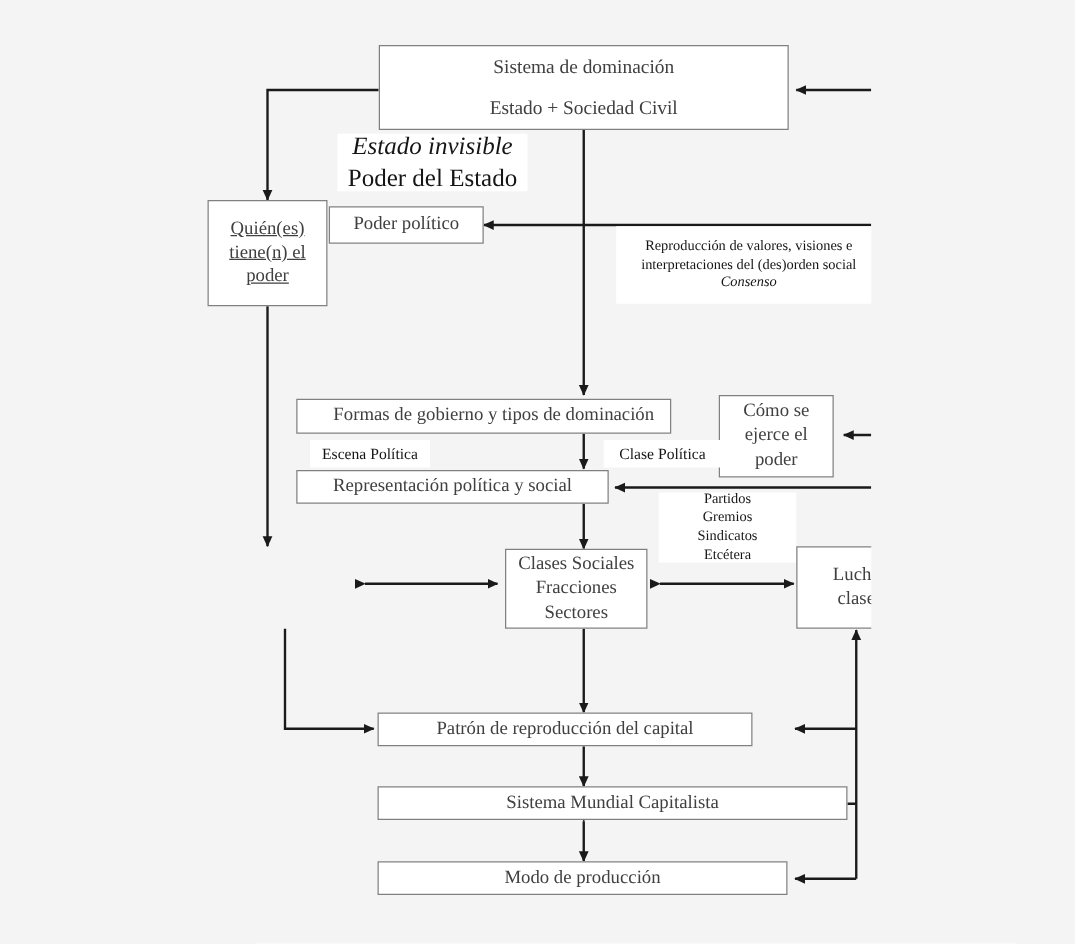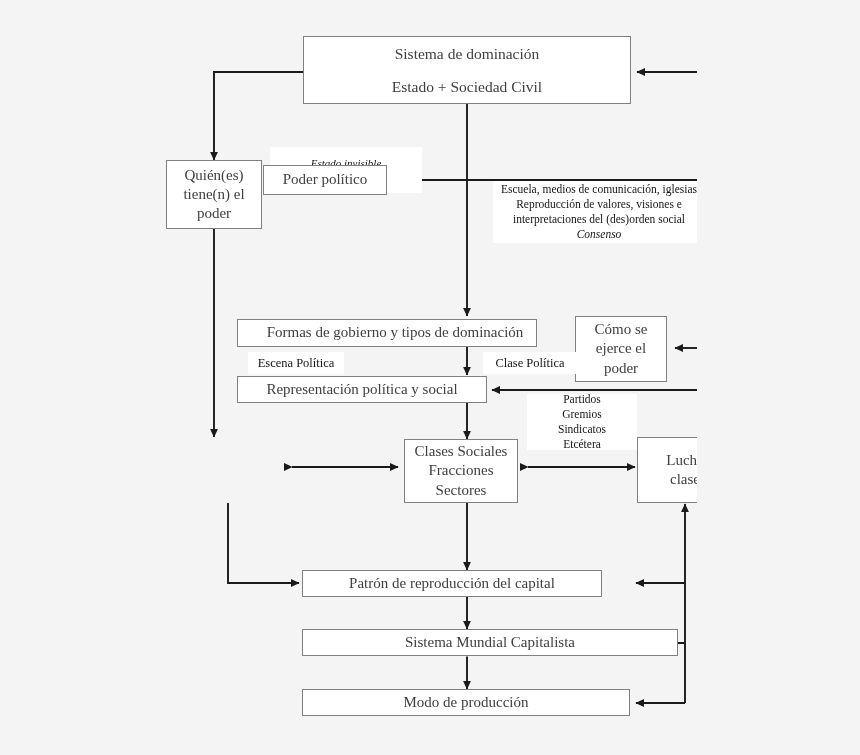--- a/index.html
+++ b/index.html
@@ -57,21 +57,21 @@
     align-items: center;
     justify-content: center;
     text-align: center;
     color: #151515;
     line-height: 1.3;
   }
   .label-panel .ln { display: block; white-space: nowrap; }
   .italic { font-style: italic; }
   .f18 { font-size: 15.5px; }
   .f16 { font-size: 15px; }
-  .f15 { font-size: 11px; margin-top: 40px; }
+  .f15 { font-size: 20px; }
   .f13 { font-size: 12.5px; }
   .f12 { font-size: 11.5px; }
 </style>
 </head>
 <body>
 
 <div id="canvas">
  <div id="diagram">
 
   <svg class="wires" viewBox="0 0 697 755" width="697" height="755">
@@ -125,33 +125,32 @@
   <div class="box f18" style="left:303px; top:36px; width:328px; height:68px;">
     <span class="ln">Sistema de dominación</span>
     <span class="ln" style="margin-top:13px;">Estado + Sociedad Civil</span>
   </div>
 
   <div class="label-panel f15" style="left:270px; top:107px; width:152px; height:46px;">
     <span class="ln italic">Estado invisible</span>
     <span class="ln">Poder del Estado</span>
   </div>
 
-  <div class="box f16" style="left:166px; top:160px; width:96px; height:69px;">
+  <div class="box f16" style="left:166px; top:160px; width:96px; height:85px;text-decoration:underline;">
     <span class="ln">Quién(es)</span>
     <span class="ln">tiene(n) el</span>
     <span class="ln">poder</span>
   </div>
 
   <div class="box f16" style="left:263px; top:165px; width:124px; height:30px;">
     <span class="ln">Poder político</span>
   </div>
 
 
   <div class="label-panel f12" style="left:493px; top:181px; width:212px; height:62px; align-items:center;">
-    <span class="ln">Escuela, medios de comunicación, iglesias</span>
     <span class="ln">Reproducción de valores, visiones e</span>
     <span class="ln">interpretaciones del (des)orden social</span>
     <span class="ln italic">Consenso</span>
   </div>
 
   <div class="box f16" style="left:237px; top:319px; width:300px; height:28px;padding-left:16px;">
     <span class="ln">Formas de gobierno y tipos de dominación</span>
   </div>
 
   <div class="box f16" style="left:575px; top:316px; width:92px; height:66px;">

